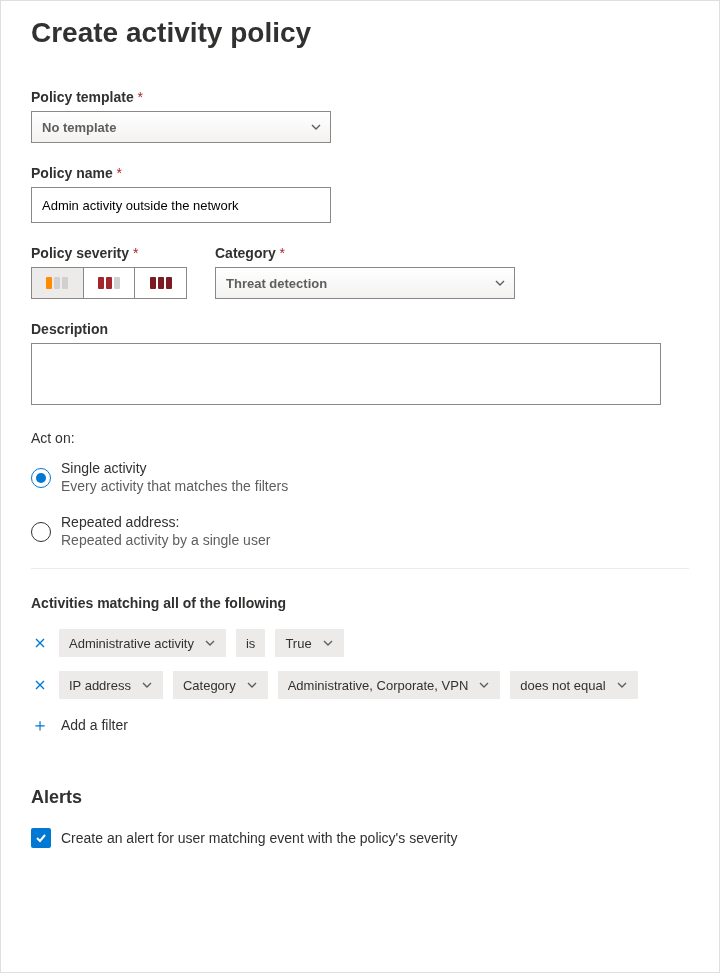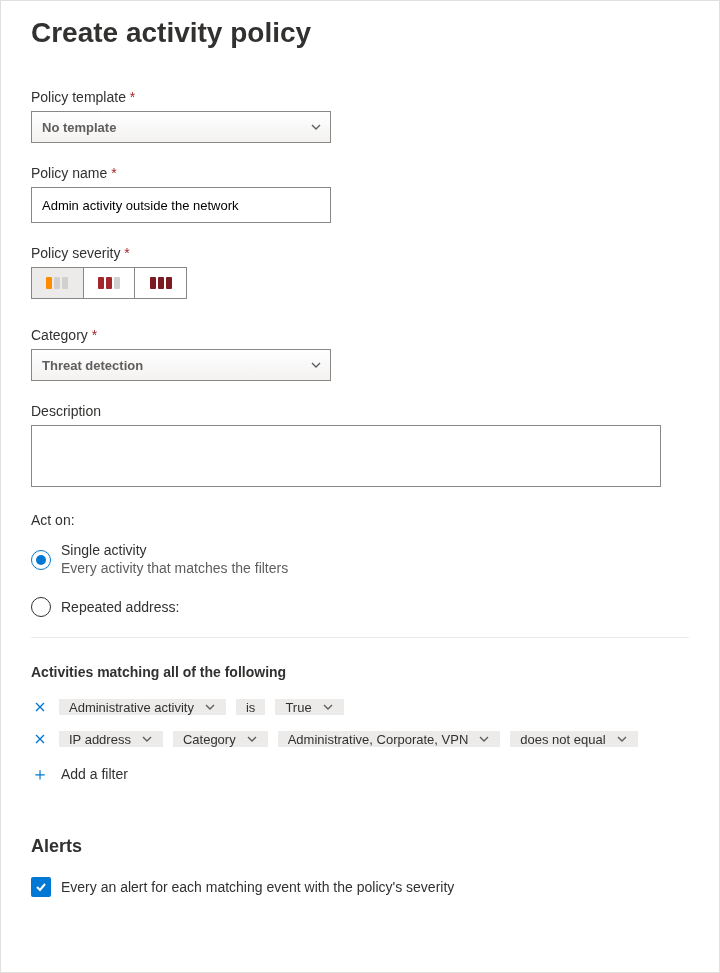--- a/index.html
+++ b/index.html
@@ -16,21 +16,21 @@
     border: 1px solid #e1dfdd;
     padding: 16px 30px 20px 30px;
   }
   h1 {
     font-size: 28px;
     font-weight: 700;
     margin: 0 0 40px 0;
   }
   .field-label {
     font-size: 14px;
-    font-weight: 400;
+    font-weight: 700;
     margin-bottom: 6px;
     display: block;
   }
   .required::after {
     content: " *";
     color: #a4262c;
     font-weight: 400;
   }
   .dropdown {
     display: flex;
@@ -56,21 +56,21 @@
   }
   .textarea {
     width: 630px;
     height: 62px;
     border: 1px solid #8a8886;
     padding: 6px 10px;
     font-size: 13px;
     font-family: inherit;
     resize: none;
   }
-  .row { display: flex; gap: 28px; margin-bottom: 22px; flex-direction: column; }
+  .row { display: flex; gap: 28px; margin-bottom: 22px; }
   .section { margin-bottom: 22px; }
   .severity-group {
     display: flex;
     border: 1px solid #8a8886;
     width: 156px;
     height: 32px;
   }
   .severity-opt {
     flex: 1;
     display: flex;
@@ -130,21 +130,21 @@
     width: 18px; height: 18px;
     display: flex; align-items: center; justify-content: center;
     cursor: pointer;
     color: #0078d4;
   }
   .chip {
     display: flex;
     align-items: center;
     gap: 10px;
     background: #edebe9;
-    height: 16px;
+    height: 28px;
     padding: 0 10px;
     font-size: 13px;
     color: #323130;
     cursor: pointer;
   }
   .chip.small { padding: 0 10px; }
   .chip .chev { color: #605e5c; }
   .add-row {
     display: flex;
     align-items: center;
@@ -245,20 +245,21 @@
     <div>
       <div class="radio-label">Single activity</div>
       <div class="radio-sub">Every activity that matches the filters</div>
     </div>
   </div>
 
   <div class="radio-row">
     <div class="radio"></div>
     <div>
       <div class="radio-label">Repeated address:</div>
+      <div class="radio-sub">Repeated activity by a single user</div>
     </div>
   </div>
 
   <hr class="divider">
 
   <div class="subhead">Activities matching all of the following</div>
 
   <div class="filter-row">
     <div class="x-btn">
       <svg width="12" height="12" viewBox="0 0 12 12">
@@ -320,16 +321,16 @@
   </div>
 
   <h2 style="margin-top:50px">Alerts</h2>
 
   <div class="check-row">
     <div class="checkbox">
       <svg width="14" height="14" viewBox="0 0 14 14">
           <path d="M3 7 L6 10 L11 4" stroke="#fff" stroke-width="2" fill="none"></path>
         </svg>
     </div>
-    <span>Every an alert for each matching event with the policy's severity</span>
+    <span>Create an alert for user matching event with the policy's severity</span>
   </div>
 
 </div>
 
 </body></html>

